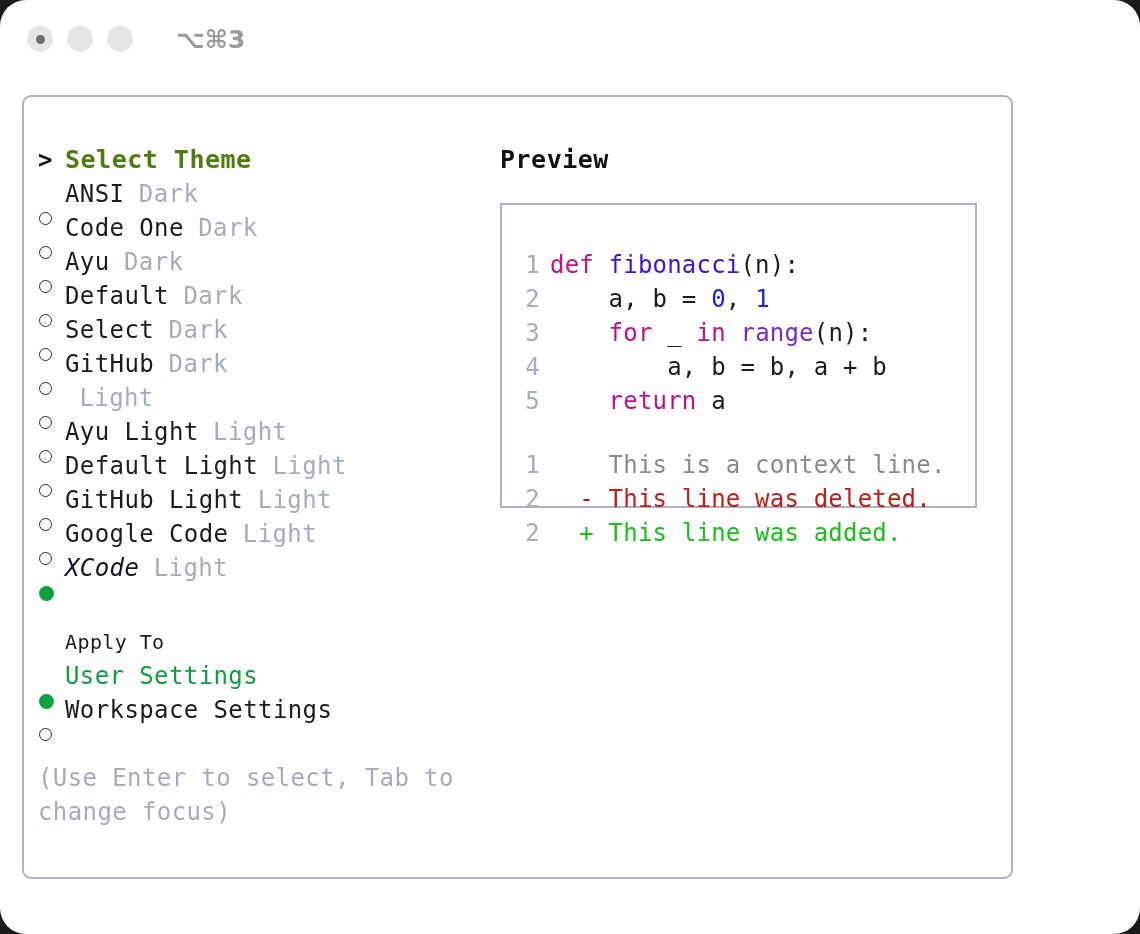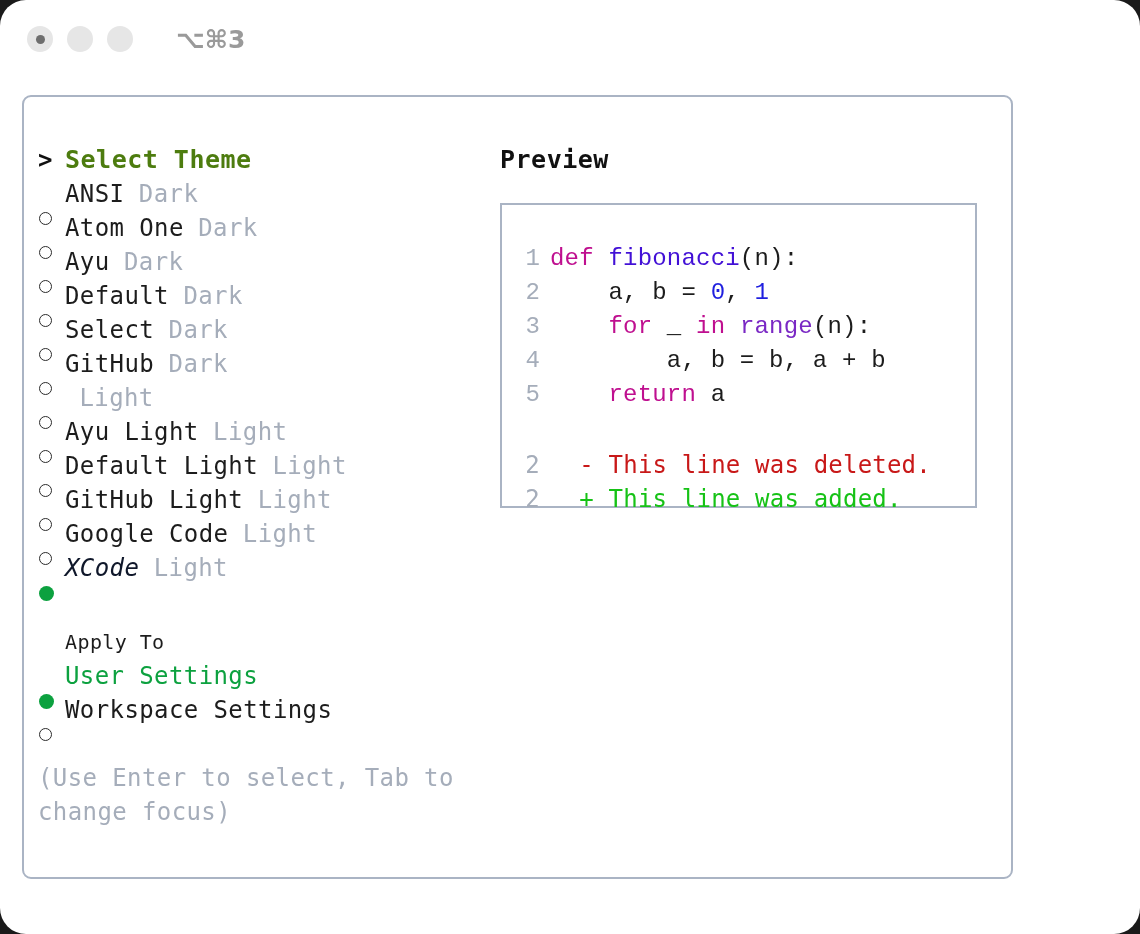--- a/index.html
+++ b/index.html
@@ -211,23 +211,22 @@
     width: 477px;
     height: 305px;
     border: 2px solid #aab4c4;
     box-sizing: border-box;
     background: #ffffff;
   }
 
   #code-area {
     position: absolute;
     left: 12px;
-    top: 37px;
+    top: 43px;
     width: 460px;
-    font-family: Liberation Mono, monospace;
   }
   .code-line {
     height: 34px;
     line-height: 34px;
     font-size: 24px;
     white-space: pre;
     letter-spacing: 0.2px;
   }
   .gutter {
     display: inline-block;
@@ -271,21 +270,21 @@
   <div id="main-panel">
     <div id="panel-columns">
 
       <div id="theme-column">
         <div class="row">
           <span class="caret">&gt;</span>
           <span id="select-theme-header">Select Theme</span>
         </div>
         <div id="theme-list">
             <div class="row"><span class="marker"><span class="ring"></span></span><span class="theme-name">ANSI</span><span> </span><span class="theme-kind">Dark</span></div>
-            <div class="row"><span class="marker"><span class="ring"></span></span><span class="theme-name">Atom One</span><span> </span><span class="theme-kind">Dark</span></div>
+            <div class="row"><span class="marker"><span class="ring"></span></span><span class="theme-name">Code One</span><span> </span><span class="theme-kind">Dark</span></div>
             <div class="row"><span class="marker"><span class="ring"></span></span><span class="theme-name">Ayu</span><span> </span><span class="theme-kind">Dark</span></div>
             <div class="row"><span class="marker"><span class="ring"></span></span><span class="theme-name">Default</span><span> </span><span class="theme-kind">Dark</span></div>
             <div class="row"><span class="marker"><span class="ring"></span></span><span class="theme-name">Select</span><span> </span><span class="theme-kind">Dark</span></div>
             <div class="row"><span class="marker"><span class="ring"></span></span><span class="theme-name">GitHub</span><span> </span><span class="theme-kind">Dark</span></div>
             <div class="row"><span class="marker"><span class="ring"></span></span><span> </span><span class="theme-kind">Light</span></div>
             <div class="row"><span class="marker"><span class="ring"></span></span><span class="theme-name">Ayu Light</span><span> </span><span class="theme-kind">Light</span></div>
             <div class="row"><span class="marker"><span class="ring"></span></span><span class="theme-name">Default Light</span><span> </span><span class="theme-kind">Light</span></div>
             <div class="row"><span class="marker"><span class="ring"></span></span><span class="theme-name">GitHub Light</span><span> </span><span class="theme-kind">Light</span></div>
             <div class="row"><span class="marker"><span class="ring"></span></span><span class="theme-name">Google Code</span><span> </span><span class="theme-kind">Light</span></div>
             <div class="row"><span class="marker"><span class="filled"></span></span><span class="theme-name selected">XCode</span><span> </span><span class="theme-kind">Light</span></div>
@@ -308,20 +307,21 @@
 
       <div id="preview-box">
         <div id="code-area">
             <div class="code-line"><span class="gutter">1</span><span class="code-body"><span class="tok-kw">def </span><span class="tok-fn">fibonacci</span><span class="tok-plain">(n):</span></span></div>
             <div class="code-line"><span class="gutter">2</span><span class="code-body"><span class="tok-plain">    a, b = </span><span class="tok-num">0</span><span class="tok-plain">, </span><span class="tok-num">1</span></span></div>
             <div class="code-line"><span class="gutter">3</span><span class="code-body"><span class="tok-plain">    </span><span class="tok-kw">for</span><span class="tok-plain"> _ </span><span class="tok-kw">in</span><span class="tok-plain"> </span><span class="tok-builtin">range</span><span class="tok-plain">(n):</span></span></div>
             <div class="code-line"><span class="gutter">4</span><span class="code-body"><span class="tok-plain">        a, b = b, a + b</span></span></div>
             <div class="code-line"><span class="gutter">5</span><span class="code-body"><span class="tok-plain">    </span><span class="tok-kw">return</span><span class="tok-plain"> a</span></span></div>
           </div>
         <div id="diff-area">
+            <div class="code-line"><span class="gutter">1</span><span class="code-body diff-ctx">    This is a context line.</span></div>
             <div class="code-line"><span class="gutter">2</span><span class="code-body diff-del">  - This line was deleted.</span></div>
             <div class="code-line"><span class="gutter">2</span><span class="code-body diff-add">  + This line was added.</span></div>
           </div>
       </div>
 
     </div>
   </div>
 </div>
 
 </body></html>

